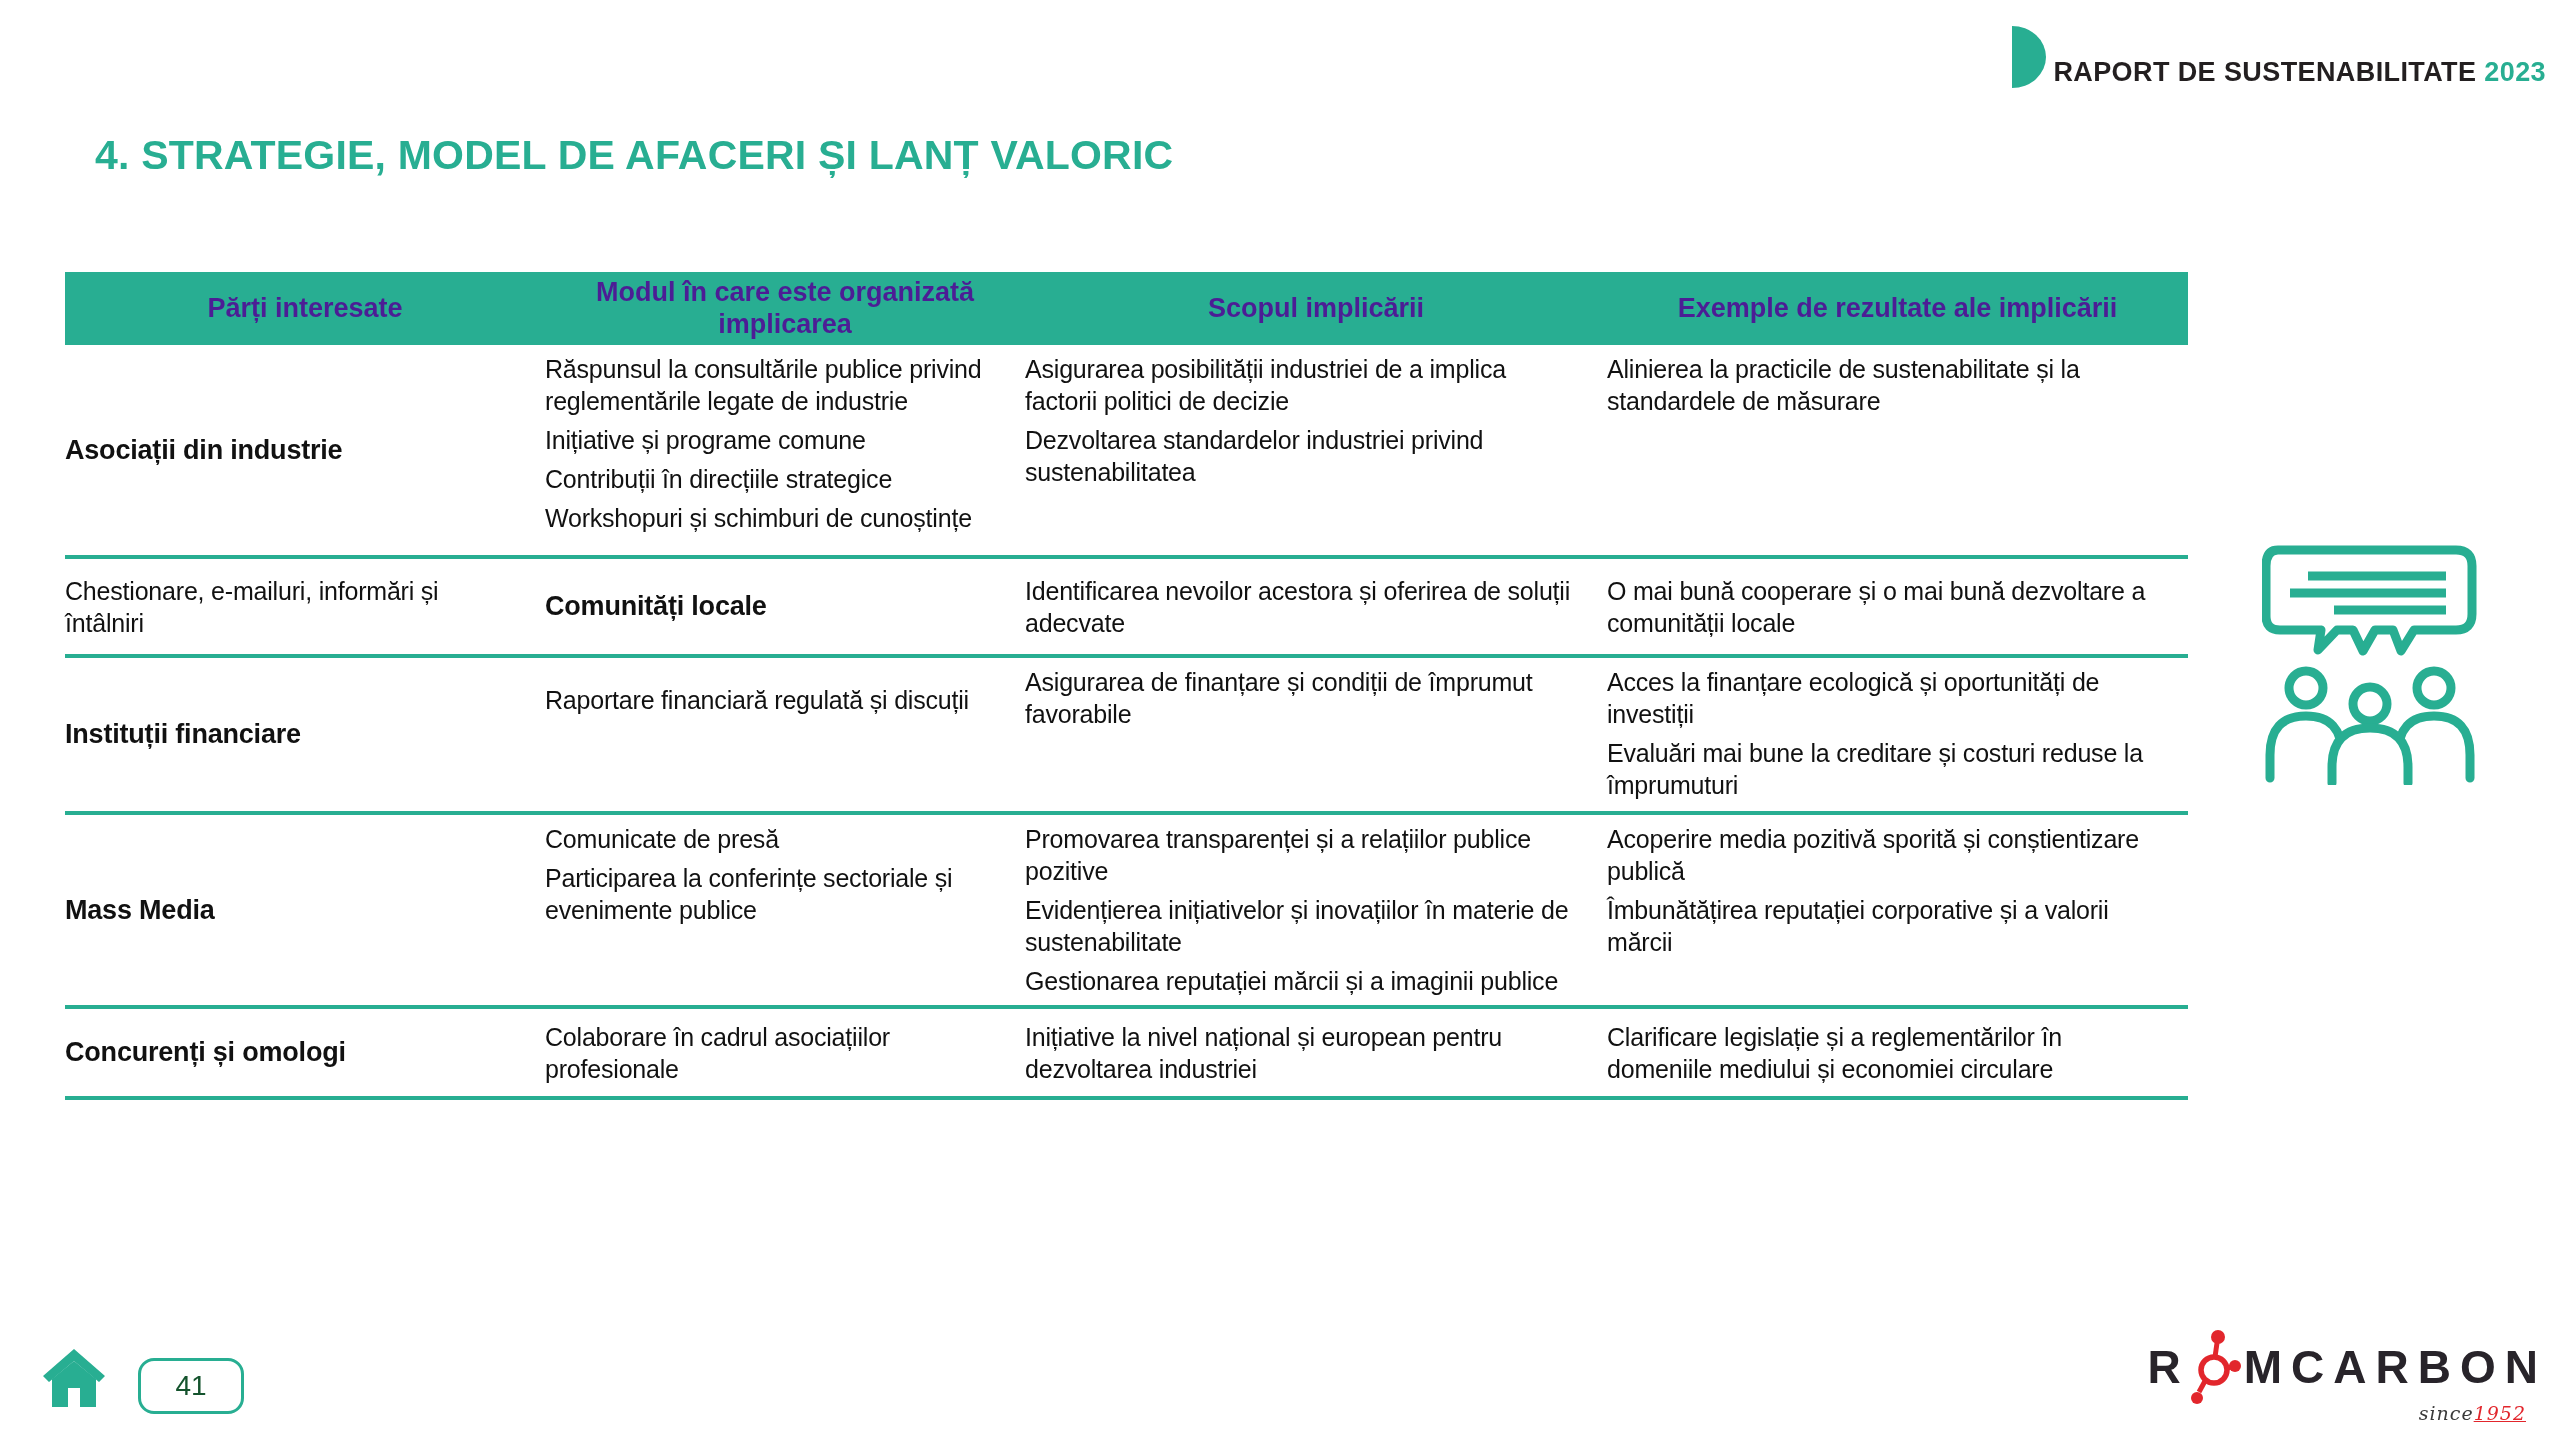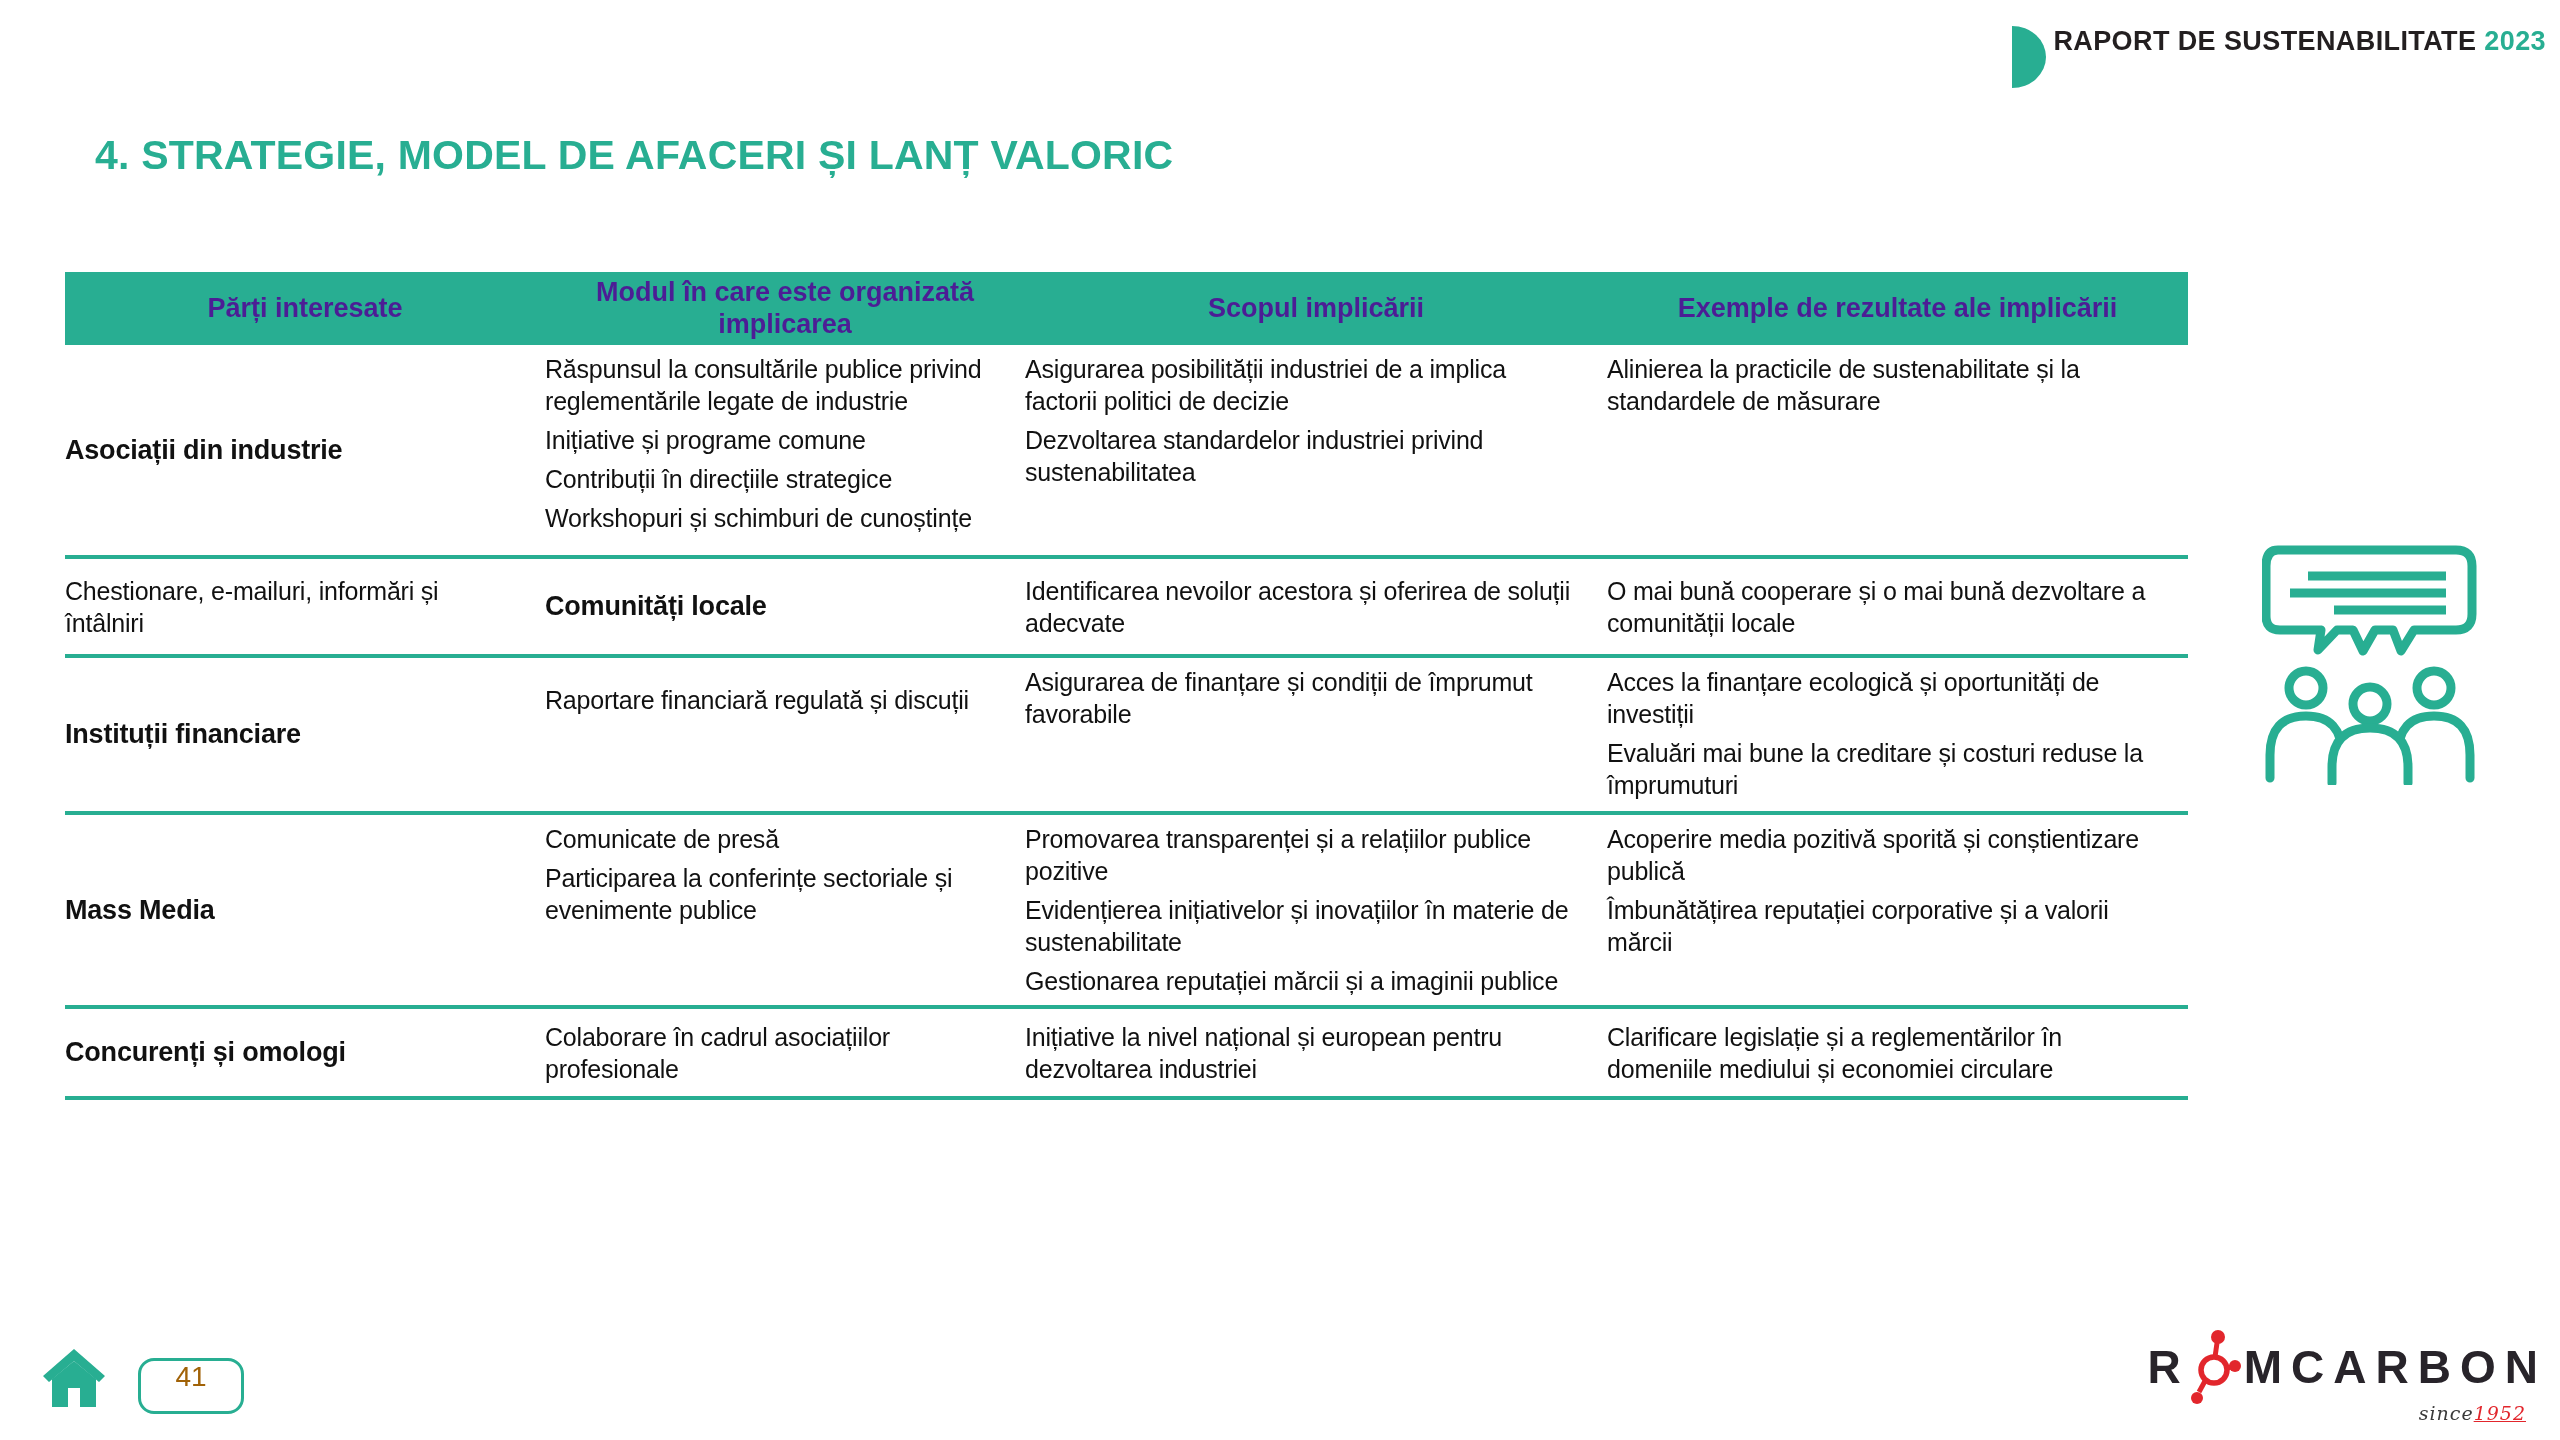--- a/index.html
+++ b/index.html
@@ -6,21 +6,21 @@
     --accent:#28AE92;
     --logo-red:#E2262C;
     --body-text:#111111;
   }
   *{margin:0;padding:0;box-sizing:border-box;}
   html,body{width:2560px;height:1440px;background:#ffffff;overflow:hidden;}
   body{font-family:"Liberation Sans","DejaVu Sans",sans-serif;color:var(--body-text);}
   .page{position:relative;width:2560px;height:1440px;background:#fff;}
 
   
-  .report-header{position:absolute;top:26px;right:14px;display:flex;align-items:flex-start;gap:7px;}
+  .report-header{position:absolute;top:26px;right:14px;display:flex;align-items:flex-end;gap:7px;}
   .d-shape{display:inline-block;width:34px;height:62px;background:var(--accent);
            border-radius:0 34px 34px 0 / 0 31px 31px 0;}
   .report-title{font-size:27px;font-weight:bold;color:#231f20;letter-spacing:.4px;white-space:nowrap;}
   .report-title .year{color:var(--accent);}
 
   
   .page-title{position:absolute;left:95px;top:132px;font-size:41px;font-weight:bold;
               color:var(--accent);letter-spacing:.2px;white-space:nowrap;}
 
   
@@ -47,22 +47,22 @@
 
   
   .discussion{position:absolute;left:2262px;top:545px;width:218px;height:240px;}
   .accent-stroke{stroke:var(--accent);fill:none;}
   .accent-fill{fill:var(--accent);}
   .white-fill{fill:#fff;}
 
   
   .home-btn{position:absolute;left:42px;top:1348px;width:64px;height:60px;cursor:pointer;background:none;border:none;}
   .page-badge{position:absolute;left:138px;top:1358px;width:106px;height:56px;
-              border:3px solid var(--accent);border-radius:16px;display:flex;
-              justify-content:center;font-size:28px;color:#a16207;background:#fff;}
+              border:3px solid var(--accent);border-radius:16px;display:flex;align-items:center;
+              justify-content:center;font-size:28px;color:#14532d;background:#fff;}
 
   
   .logo{position:absolute;left:2075px;top:1328px;width:472px;display:flex;flex-direction:column;align-items:flex-end;}
   .logo-row{display:flex;align-items:center;font-size:46px;font-weight:bold;color:#28242a;
             letter-spacing:9px;line-height:1;}
   .logo-row .molecule{margin:0 2px 0 0;}
   .red-fill{fill:var(--logo-red);}
   .red-stroke{stroke:var(--logo-red);fill:none;}
   .tagline{margin-top:-4px;margin-right:21px;font-family:"DejaVu Serif","Liberation Serif",serif;
            font-style:italic;font-size:19px;color:#3a3a3a;letter-spacing:1px;}

